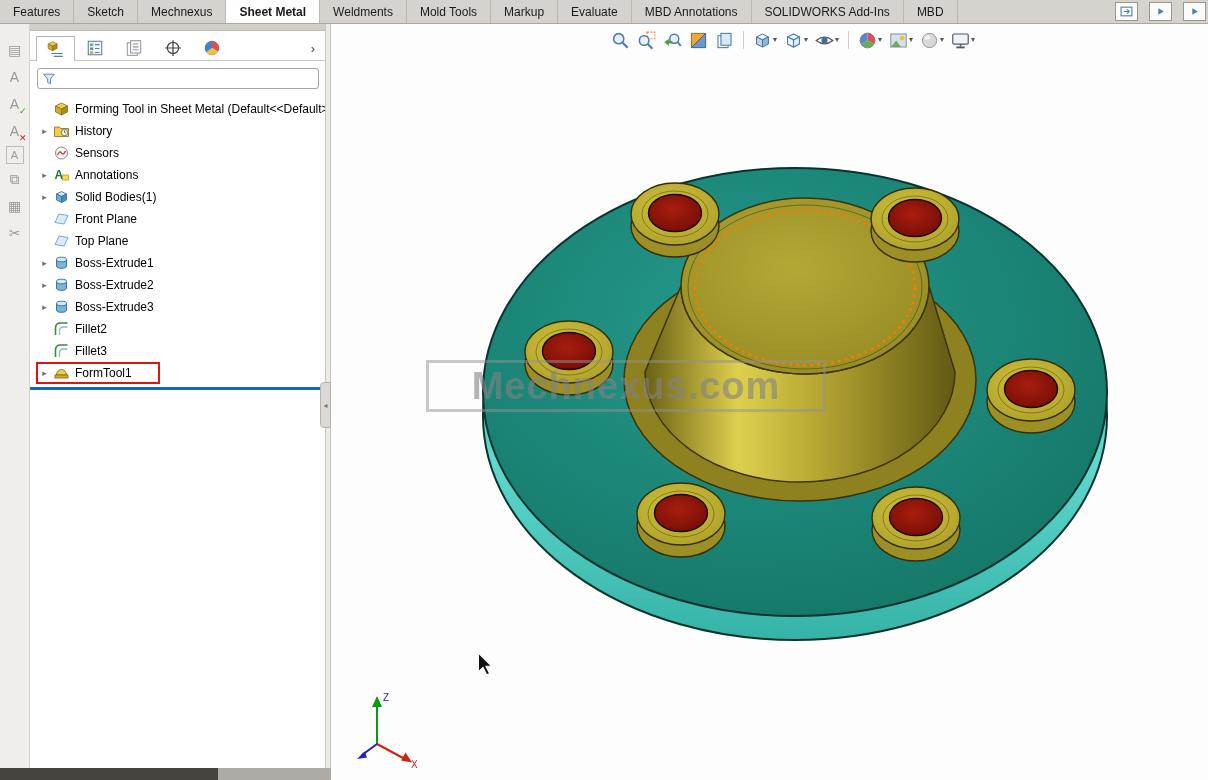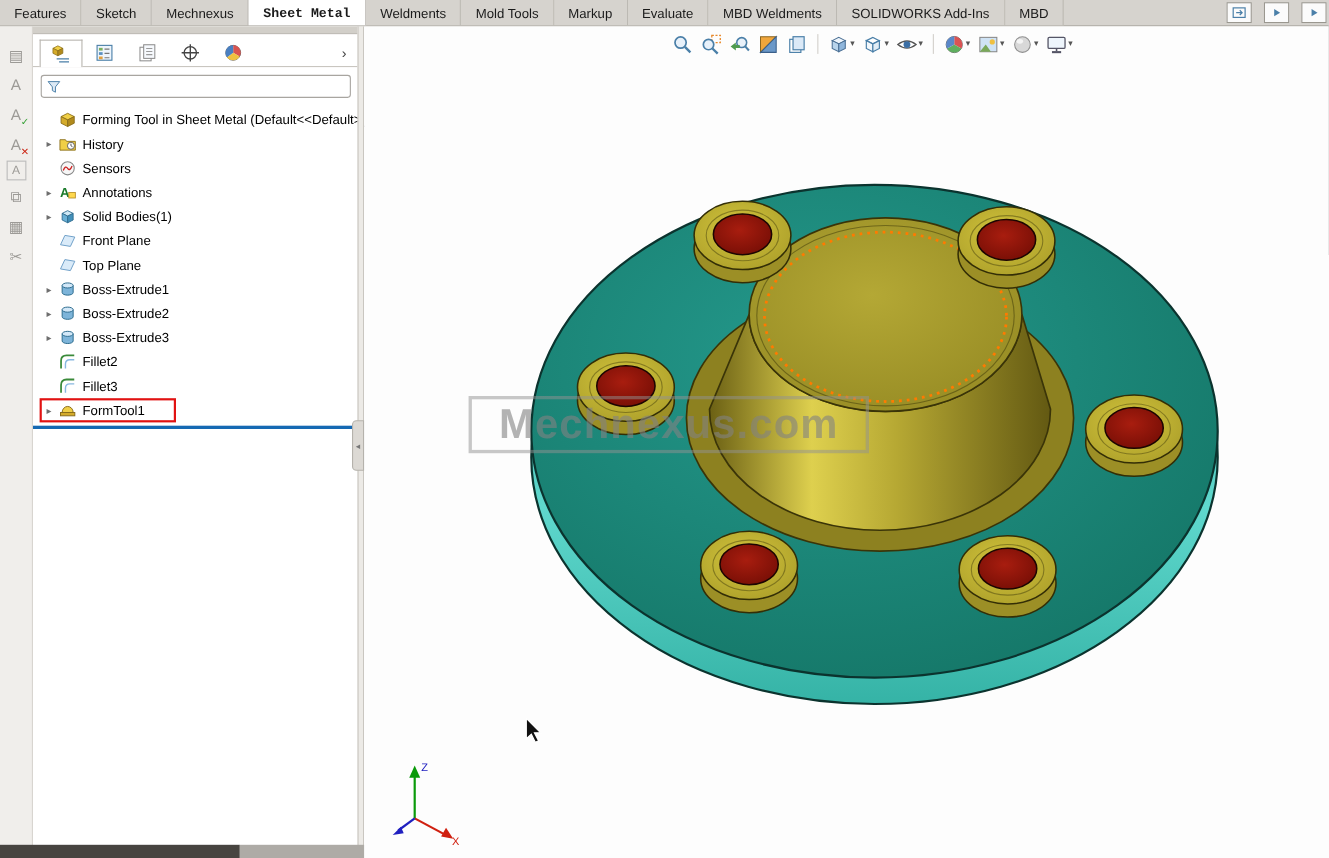--- a/index.html
+++ b/index.html
@@ -5,21 +5,21 @@
   html,body { margin:0; padding:0; background:#888; }
   * { box-sizing:border-box; }
   .app { position:relative; width:1208px; height:780px; background:#fff; overflow:hidden;
          font-family:"Liberation Sans", sans-serif; font-size:12px; color:#1a1a1a; }
 
   
   .tabbar { position:absolute; top:0; left:0; right:0; height:24px; background:#d6d3ce;
             border-bottom:1px solid #aaa7a1; display:flex; align-items:stretch; }
   .tab { padding:0 13px; display:flex; align-items:center; border-right:1px solid #bcb9b3;
          background:#d6d3ce; white-space:nowrap; cursor:default; }
-  .tab.active { background:#ffffff; font-weight:bold;font-family:Liberation Mono, monospace; }
+  .tab.active { background:#ffffff; font-weight:bold; }
   .tab-spacer { flex:1; }
   .win-btns { display:flex; gap:11px; align-items:center; padding-right:2px; }
   .win-btn { width:23px; height:19px; background:#fbfbfb; border:1px solid #9a978f;
              display:flex; align-items:center; justify-content:center; }
   .win-btn svg { width:13px; height:13px; }
 
   
   .body { position:absolute; top:24px; left:0; right:0; bottom:0; }
 
   
@@ -66,21 +66,21 @@
   
   .viewport { position:absolute; left:331px; top:0; right:0; bottom:0; background:#fdfdfd; overflow:hidden; }
   .model-svg { position:absolute; left:0; top:0; }
 
   .hud { position:absolute; left:280px; top:3px; display:flex; align-items:center; gap:7px; height:26px; }
   .hud-btn { display:flex; align-items:center; gap:1px; }
   .hud-btn svg { width:19px; height:19px; }
   .caret { font-size:8px; color:#555; line-height:8px; }
   .hud-sep { width:1px; height:18px; background:#d2cfca; margin:0 2px; }
 
-  .watermark { position:absolute; left:95px; top:336px; width:364px; height:52px;
+  .watermark { position:absolute; left:95px; top:336px; width:400px; height:52px;
                border:3px solid rgba(145,145,145,0.5); color:rgba(130,130,130,0.6);
                font-size:38px; font-weight:bold; letter-spacing:1px; text-align:center;
                line-height:46px; font-family:"Liberation Sans", sans-serif; }
 
   .triad { position:absolute; left:20px; bottom:10px; width:70px; height:82px; }
   .cursor { position:absolute; left:146px; top:628px; width:16px; height:24px; }
 
   .bottom-dark  { position:absolute; left:0; bottom:0; width:218px; height:12px; background:#474440; z-index:9; }
   .bottom-dark2 { position:absolute; left:218px; bottom:0; width:113px; height:12px; background:#aeaba6; z-index:9; }
 
@@ -264,21 +264,21 @@
 
   <div class="tabbar">
     <div class="tab">Features</div>
     <div class="tab">Sketch</div>
     <div class="tab">Mechnexus</div>
     <div class="tab active">Sheet Metal</div>
     <div class="tab">Weldments</div>
     <div class="tab">Mold Tools</div>
     <div class="tab">Markup</div>
     <div class="tab">Evaluate</div>
-    <div class="tab">MBD Weldments</div>
+    <div class="tab">MBD Annotations</div>
     <div class="tab">SOLIDWORKS Add-Ins</div>
     <div class="tab">MBD</div>
     <div class="tab-spacer"></div>
     <div class="win-btns">
       <span class="win-btn">
         <svg viewBox="0 0 12 12">
             <rect x="1" y="2" width="10" height="8" fill="none" stroke="#4a7fa8"></rect>
             <path d="M3.5,6 h5 M6.5,4 l2,2 -2,2" stroke="#4a7fa8" fill="none"></path>
           </svg>
       </span>

